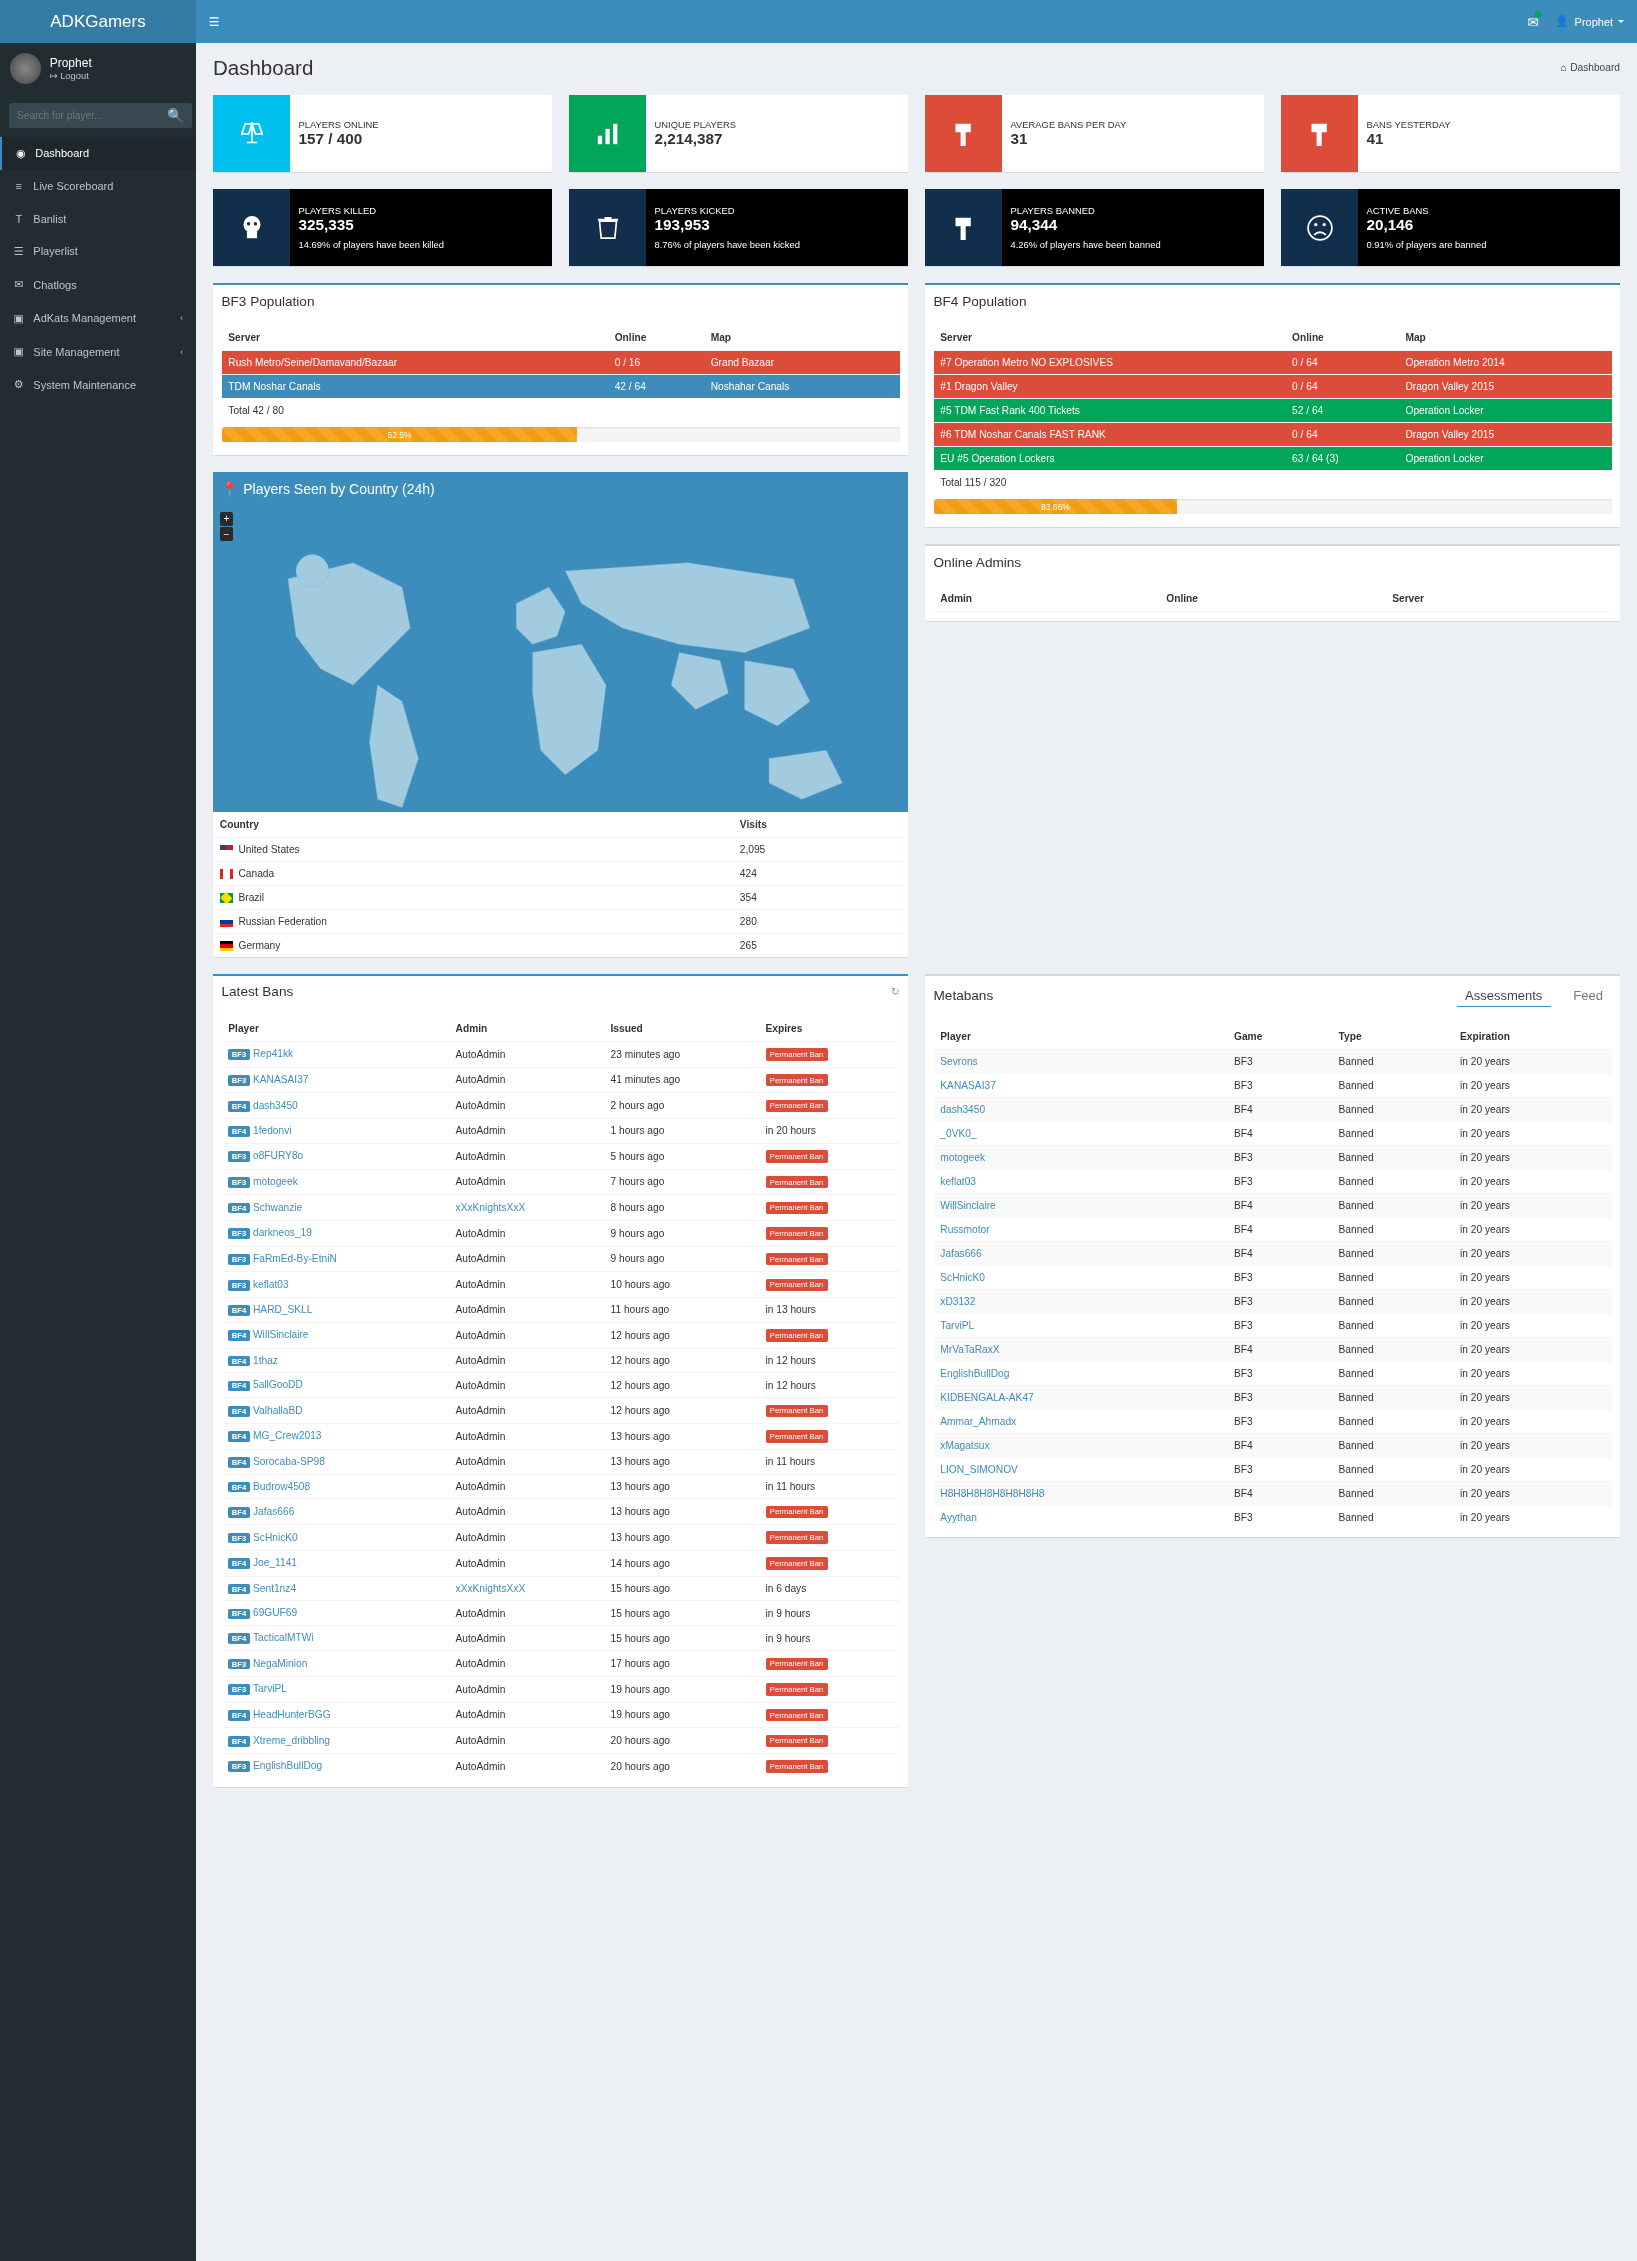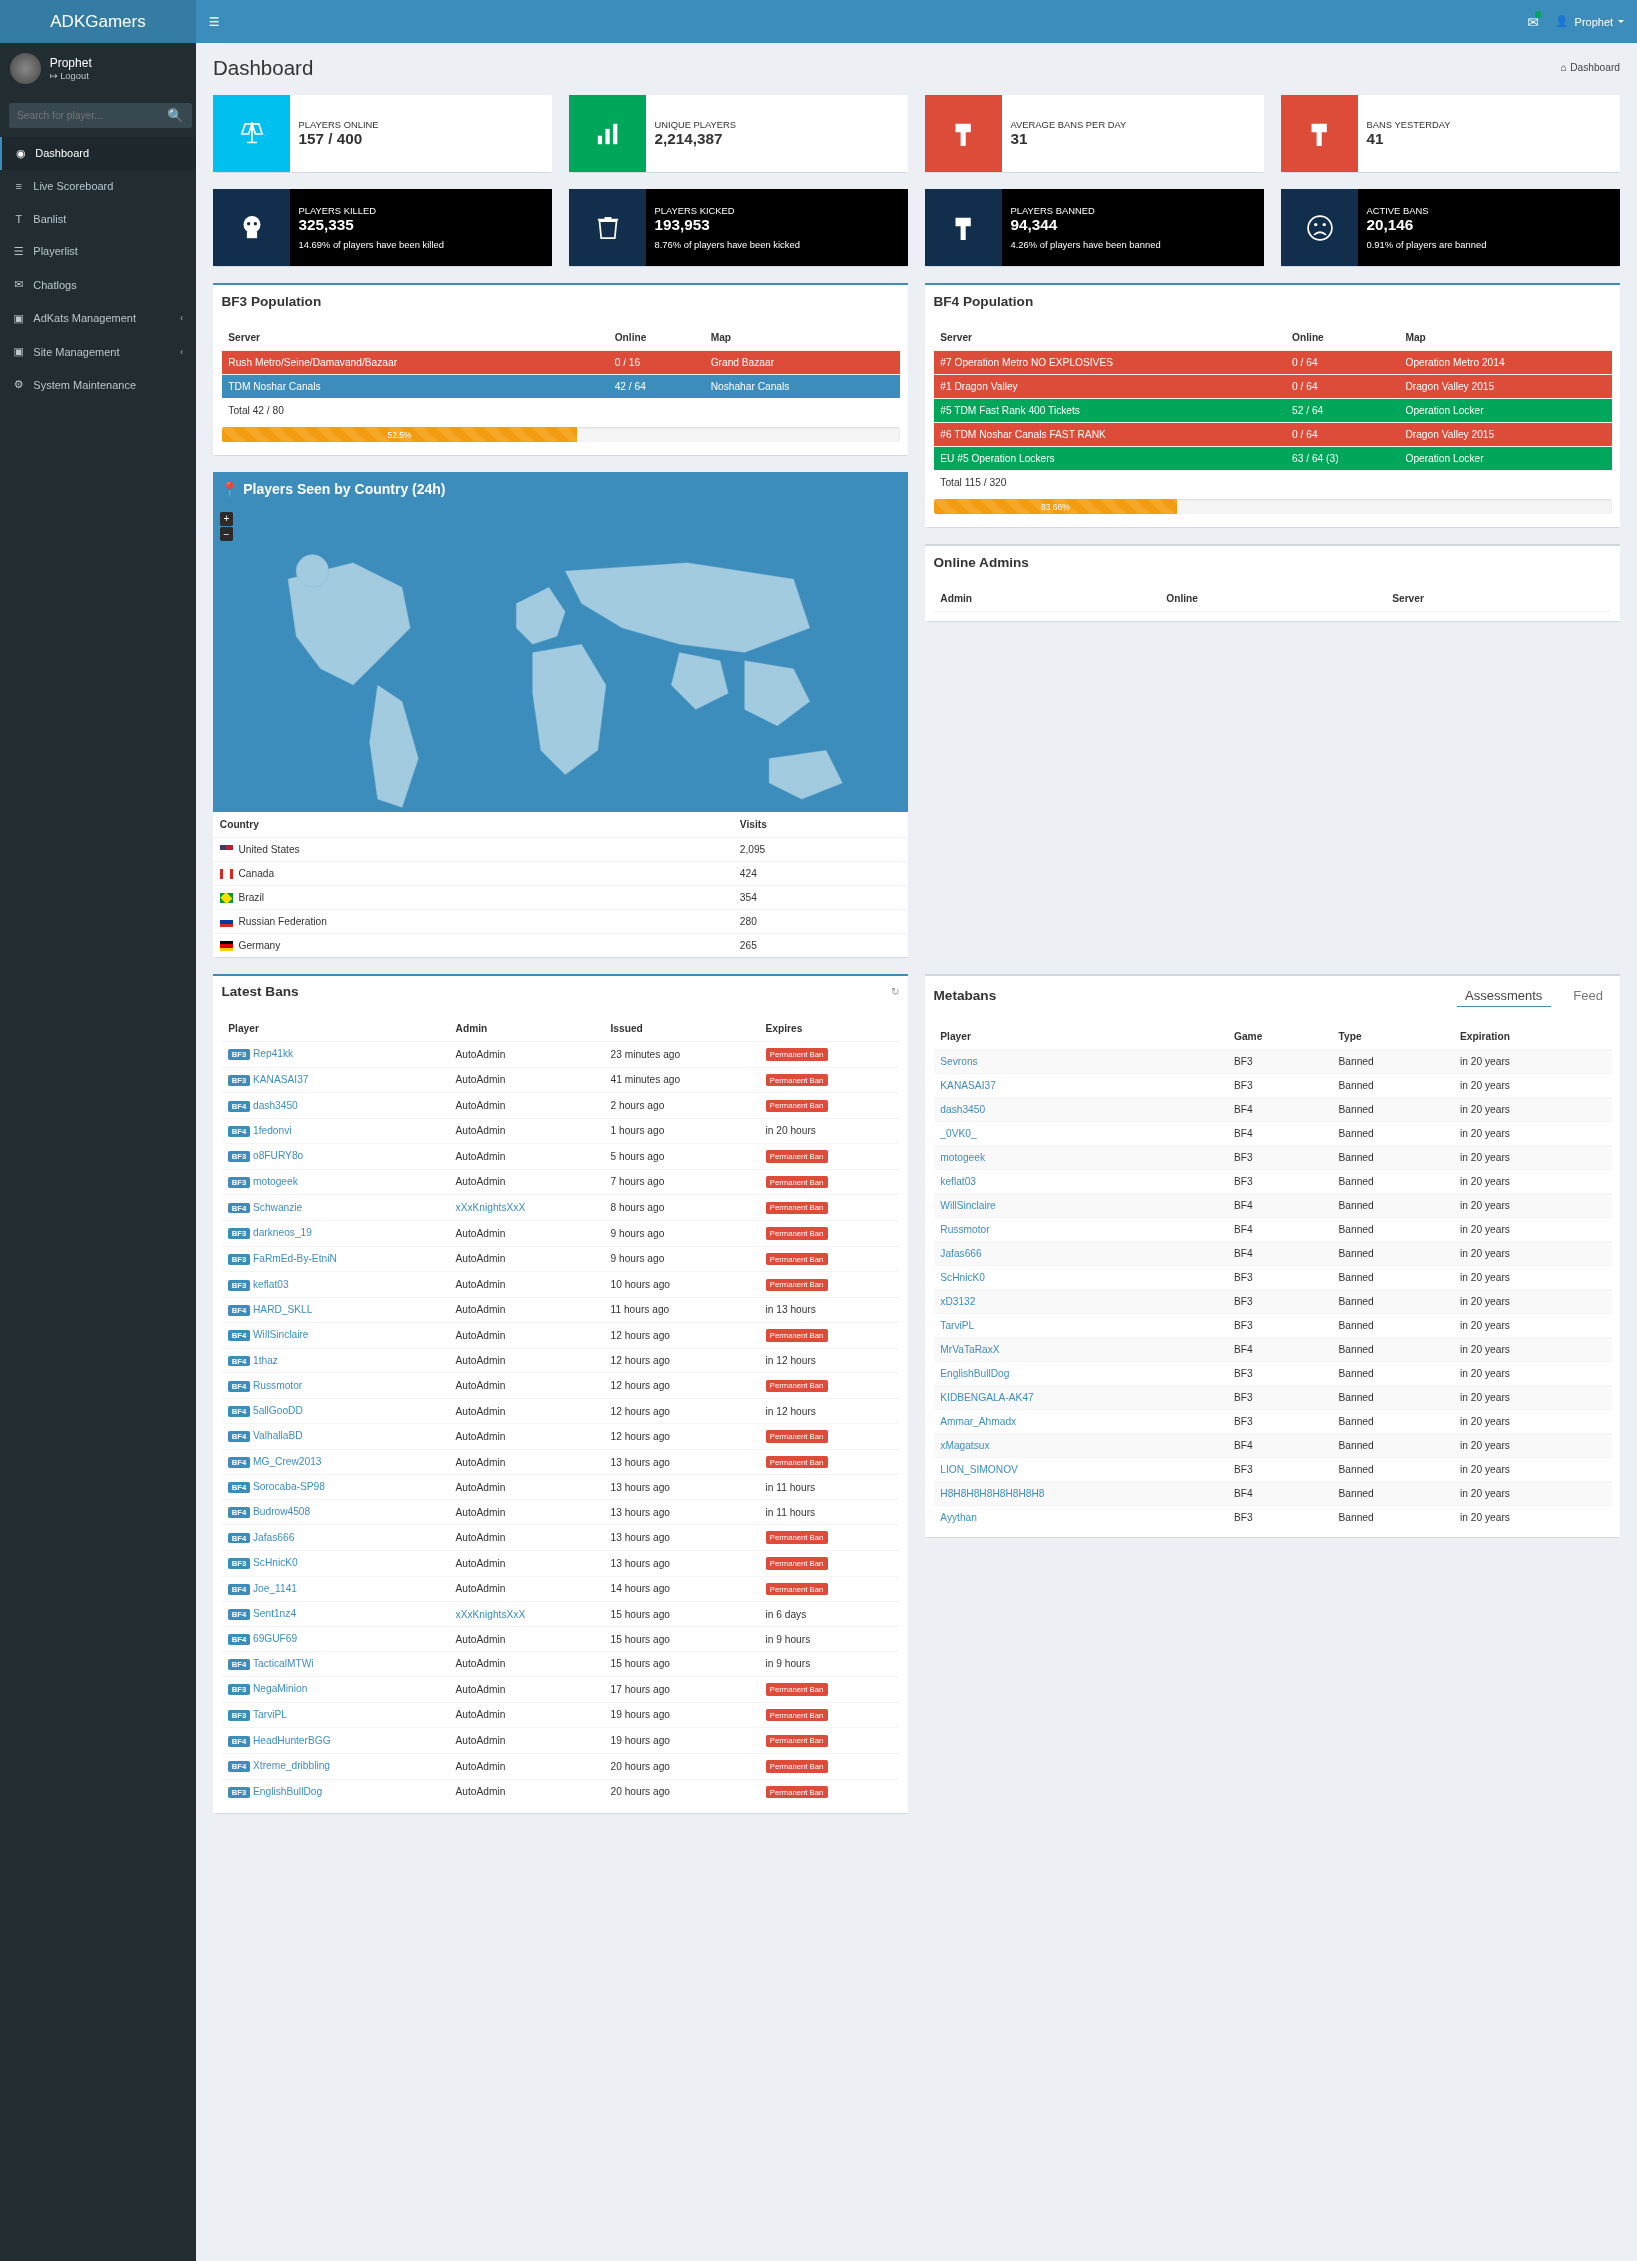--- a/index.html
+++ b/index.html
@@ -40,21 +40,21 @@
 .ibox-text{font-size:9.4px;text-transform:uppercase}
 .ibox-num{font-size:15.3px;font-weight:bold}
 .info-box.dark{background:#000000;color:#fff}
 .info-box.dark .ibox-ic{background:#112e4c}
 .ibox-footer{font-size:9.4px;margin-top:5px}
 .half-row{display:flex;gap:17px}
 .half{flex:1}
 .box{background:#fff;border-top:2.6px solid #3c8dbc;box-shadow:0 0.9px 0.9px rgba(0,0,0,.1);margin-bottom:17px}
 .box-plain{border-top:2.6px solid #d2d6de}
 .box-header{padding:8.5px;display:flex;align-items:center;justify-content:space-between}
-.box-title{font-size:13.6px;font-weight:700}
+.box-title{font-size:13.6px;font-weight:400}
 .box-body{padding:8.5px}
 .box-tools{display:flex;gap:14px;font-size:13px}
 .tab{padding:3.4px 8.5px;color:#777;cursor:pointer}
 .tab.active{color:#444;border-bottom:1.7px solid #3c8dbc}
 table.tbl{width:100%;border-collapse:collapse;font-size:10.2px}
 table.tbl th{text-align:left;padding:6.8px;border-bottom:0.9px solid #f4f4f4;font-weight:bold;color:#333}
 table.tbl td{padding:6px 6.8px;border-top:0.9px solid #f4f4f4}
 .srv-row td{color:#fff;border:none}
 .srv-red{background:#dd4b39}.srv-blue{background:#3c8dbc}.srv-green{background:#00a65a}
 .total-row{text-align:left;padding:6.8px;font-size:10.2px;color:#333}
@@ -516,26 +516,20 @@
                     <td>12 hours ago</td>
                     <td><span class="badge-perm">Permanent Ban</span></td>
                   </tr>
                   <tr>
                     <td><span class="badge-game">BF4</span><a>1thaz</a></td>
                     <td>AutoAdmin</td>
                     <td>12 hours ago</td>
                     <td>in 12 hours</td>
                   </tr>
                   <tr>
-                    <td><span class="badge-game">BF4</span><a>Russmotor</a></td>
-                    <td>AutoAdmin</td>
-                    <td>12 hours ago</td>
-                    <td><span class="badge-perm">Permanent Ban</span></td>
-                  </tr>
-                  <tr>
                     <td><span class="badge-game">BF4</span><a>5allGooDD</a></td>
                     <td>AutoAdmin</td>
                     <td>12 hours ago</td>
                     <td>in 12 hours</td>
                   </tr>
                   <tr>
                     <td><span class="badge-game">BF4</span><a>ValhallaBD</a></td>
                     <td>AutoAdmin</td>
                     <td>12 hours ago</td>
                     <td><span class="badge-perm">Permanent Ban</span></td>

